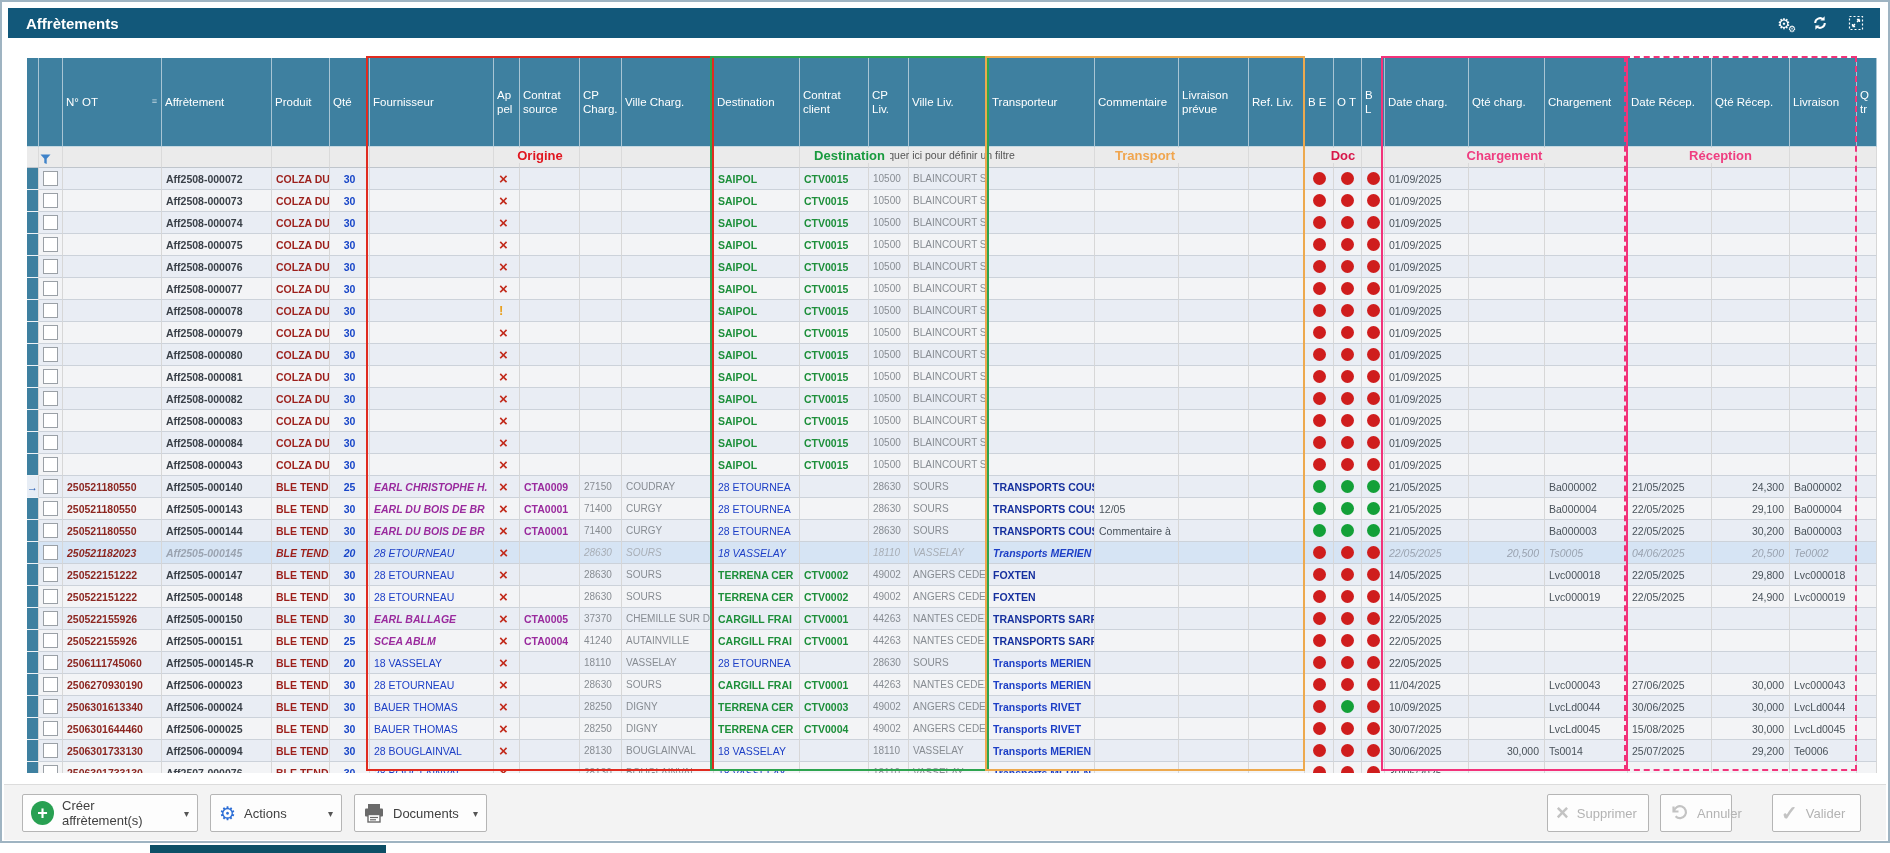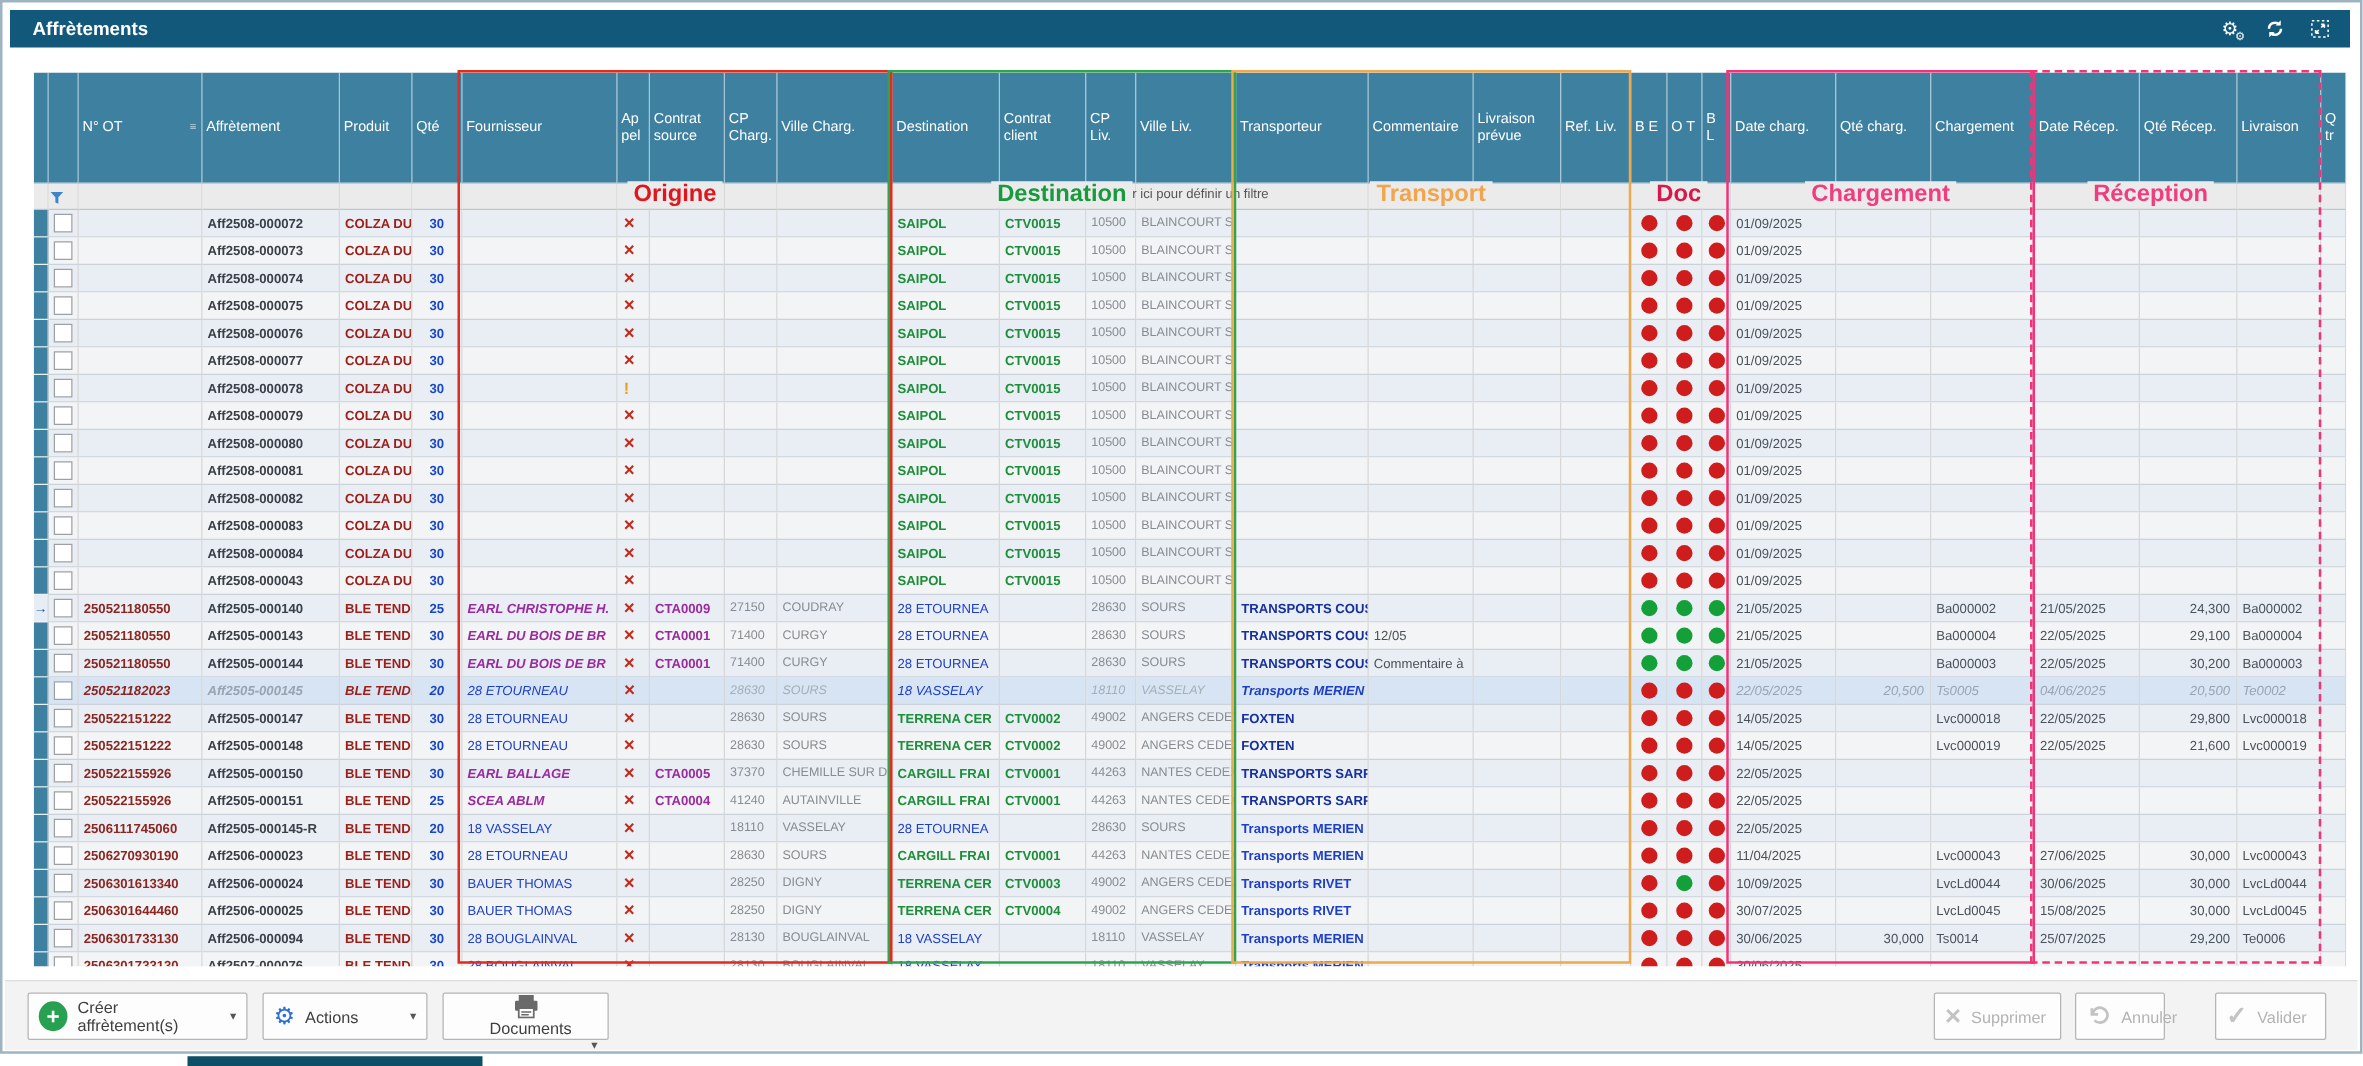--- a/index.html
+++ b/index.html
@@ -49,21 +49,21 @@
   .c-x{text-align:left;padding-left:5px;}
   .xmark{color:#c22b1c;font-weight:700;font-size:15px;line-height:1;}
   .warn{color:#e8a020;font-weight:700;font-size:13px;line-height:1;}
   td.c-dot{text-align:center;padding:0;}
   .dot{display:inline-block;width:13px;height:13px;border-radius:50%;vertical-align:middle;}
   .dot.r{background:#cf1d1d;}
   .dot.g{background:#13a038;}
   
   #overlays{position:absolute;left:0;top:0;width:1890px;height:853px;pointer-events:none;}
   .grpbox{position:absolute;top:56px;height:711px;z-index:6;}
-  .grplabel{position:absolute;top:146px;height:20px;line-height:20px;z-index:5;text-align:center;font-size:19px;font-weight:700;}
+  .grplabel{position:absolute;top:146px;height:20px;line-height:20px;z-index:5;text-align:center;font-size:13px;font-weight:700;}
   .grplabel span{background:#ebebeb;padding:0 5px;}
   .filterhint{position:absolute;left:876px;top:149px;z-index:4;font-size:10.5px;color:#555;}
   .funnel{position:absolute;left:40px;top:151px;z-index:5;}
   
   .toolbar{position:absolute;left:2px;right:2px;top:782px;height:55px;background:#f3f3f3;border-top:1px solid #dcdcdc;}
   .btn{position:absolute;top:9px;height:38px;background:#fdfdfd;border:1px solid #b5b5b5;border-radius:2px;
        display:flex;align-items:center;padding:0 8px;box-sizing:border-box;cursor:pointer;}
   .btn .lbl{font-size:13px;color:#404040;margin-left:8px;}
   .btn .caret{margin-left:auto;padding-left:10px;color:#555;font-size:10px;}
   .plus-circle{width:24px;height:24px;border-radius:50%;background:#28a052;color:#fff;font-size:18px;font-weight:700;
@@ -850,21 +850,21 @@
             <td class="c-plain"></td>
             <td class="c-plain"></td>
             <td class="c-plain"></td>
             <td class="c-dot"><span class="dot r"></span></td>
             <td class="c-dot"><span class="dot r"></span></td>
             <td class="c-dot"><span class="dot r"></span></td>
             <td class="c-plain">14/05/2025</td>
             <td class="c-num"></td>
             <td class="c-plain">Lvc000019</td>
             <td class="c-plain">22/05/2025</td>
-            <td class="c-num">21,600</td>
+            <td class="c-num">24,900</td>
             <td class="c-plain">Lvc000019</td>
             <td class="c-plain"></td>
           </tr>
           <tr class="alt0">
             <td class="gutter"></td>
             <td class="sel">
               <div class="cb"></div>
             </td>
             <td class="c-ot">250522155926</td>
             <td class="c-aff">Aff2505-000150</td>
@@ -1133,21 +1133,21 @@
     <div class="btn" style="left:18px;width:176px;">
       <span class="plus-circle">+</span>
       <span class="lbl">Créer affrètement(s)</span>
       <span class="caret">▾</span>
     </div>
     <div class="btn" style="left:206px;width:132px;">
       <span class="gear-blue">⚙</span>
       <span class="lbl">Actions</span>
       <span class="caret">▾</span>
     </div>
-    <div class="btn" style="left:350px;width:133px;flex-direction:column;">
+    <div class="btn" style="left:350px;width:133px;">
       <span style="display:flex;">
         <svg width="22" height="20" viewBox="0 0 22 20">
           <rect x="5" y="1" width="12" height="5" fill="#6a6a6a"></rect>
           <rect x="2" y="5.5" width="18" height="8" rx="1" fill="#6a6a6a"></rect>
           <rect x="5" y="11.5" width="12" height="7.5" fill="#fff" stroke="#6a6a6a" stroke-width="1.4"></rect>
           <line x1="7" y1="14.5" x2="15" y2="14.5" stroke="#6a6a6a" stroke-width="1.2"></line>
           <line x1="7" y1="16.8" x2="13" y2="16.8" stroke="#6a6a6a" stroke-width="1.2"></line>
         </svg>
       </span>
       <span class="lbl">Documents</span>

